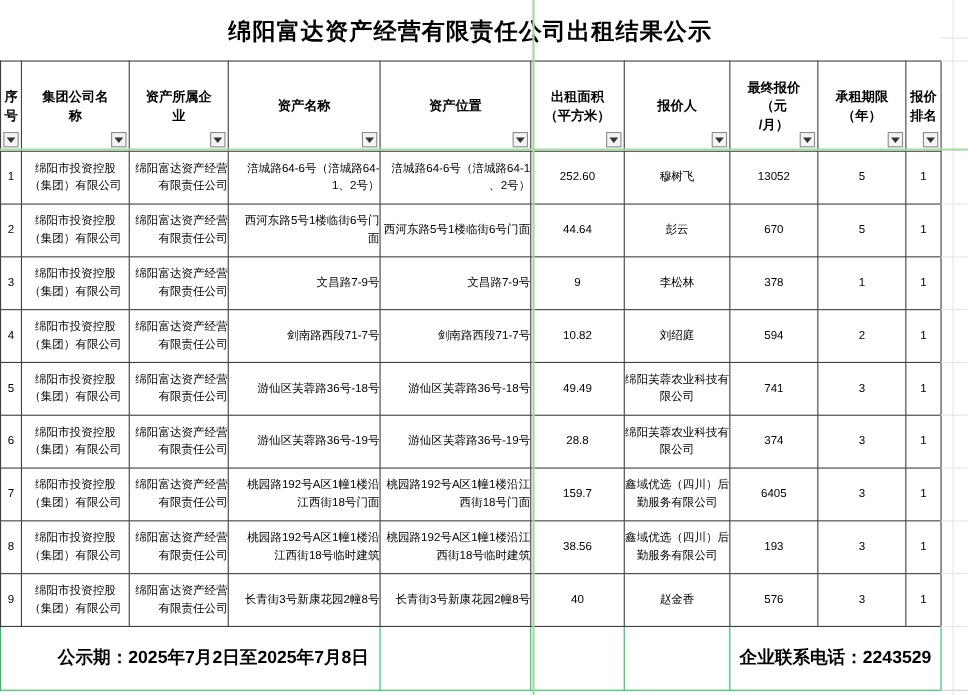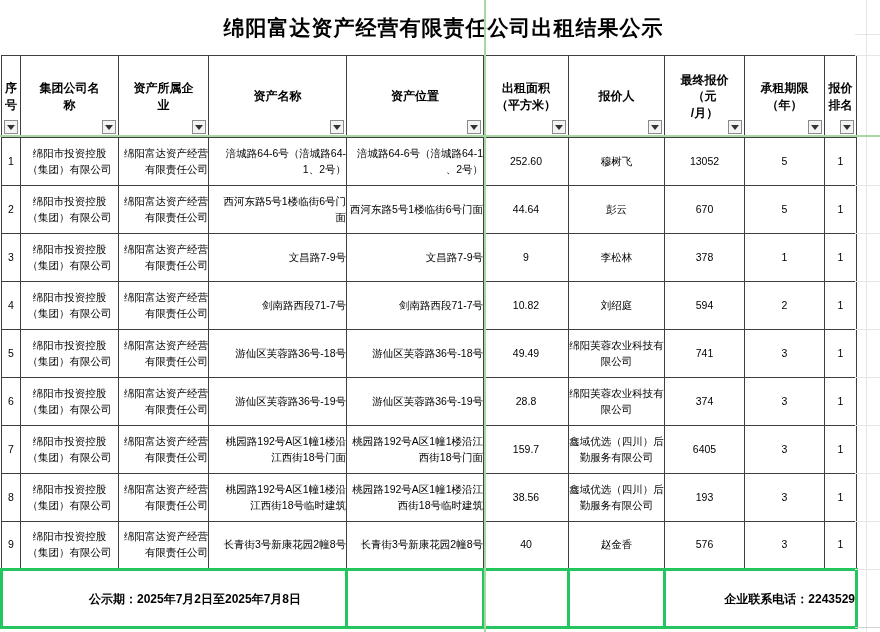--- a/index.html
+++ b/index.html
@@ -1,21 +1,21 @@
 <!DOCTYPE html>
 <html lang="zh"><head>
 <meta charset="utf-8">
 <style>
   html,body{margin:0;padding:0;}
   body{
     width:880px;height:632px;background:#ffffff;position:relative;overflow:hidden;
     font-family:"Liberation Sans","DejaVu Sans",sans-serif;color:#000;
   }
   .title{
-    position:absolute;top:0;left:16px;width:855px;height:55px;
+    position:absolute;top:0;left:0;width:855px;height:55px;
     display:flex;align-items:center;justify-content:center;
     font-size:21px;font-weight:bold;letter-spacing:1px;
   }
   table.grid{
     position:absolute;top:55px;left:0;width:855px;
     border-collapse:collapse;table-layout:fixed;
   }
   .grid th,.grid td{border:1px solid #3f3f3f;padding:0;overflow:hidden;}
   .grid thead tr{height:82px;}
   .grid th{
@@ -24,24 +24,24 @@
   }
   .grid tbody tr{height:48px;}
   .grid td{
     font-size:10.5px;text-align:center;vertical-align:middle;
     white-space:pre;line-height:1.5;
   }
   .grid td.left{text-align:right;padding-left:2px;}
   .grid td.left3{text-align:right;padding-left:1px;}
   .grid tfoot tr{height:58px;}
   .grid tfoot td{
-    border:3px solid #22c55e;font-size:12px;font-weight:bold;white-space:pre;
+    border:1px solid #22c55e;font-size:16px;font-weight:bold;white-space:pre;
   }
   .grid tfoot td.fnote{text-align:center;padding-left:42px;}
-  .grid tfoot td.fphone{text-align:right;}
+  .grid tfoot td.fphone{text-align:center;}
   .fbtn{
     position:absolute;right:2px;bottom:3px;width:14px;height:14px;
     background:#f4f4f4;border:1px solid #8b8b8b;box-sizing:border-box;
     display:flex;align-items:center;justify-content:center;
   }
   .tri{
     width:0;height:0;border-left:4px solid transparent;
     border-right:4px solid transparent;border-top:5px solid #333;
   }
   .vline{position:absolute;left:484px;top:0;width:2px;height:632px;background:#a7d8a4;z-index:6;}

